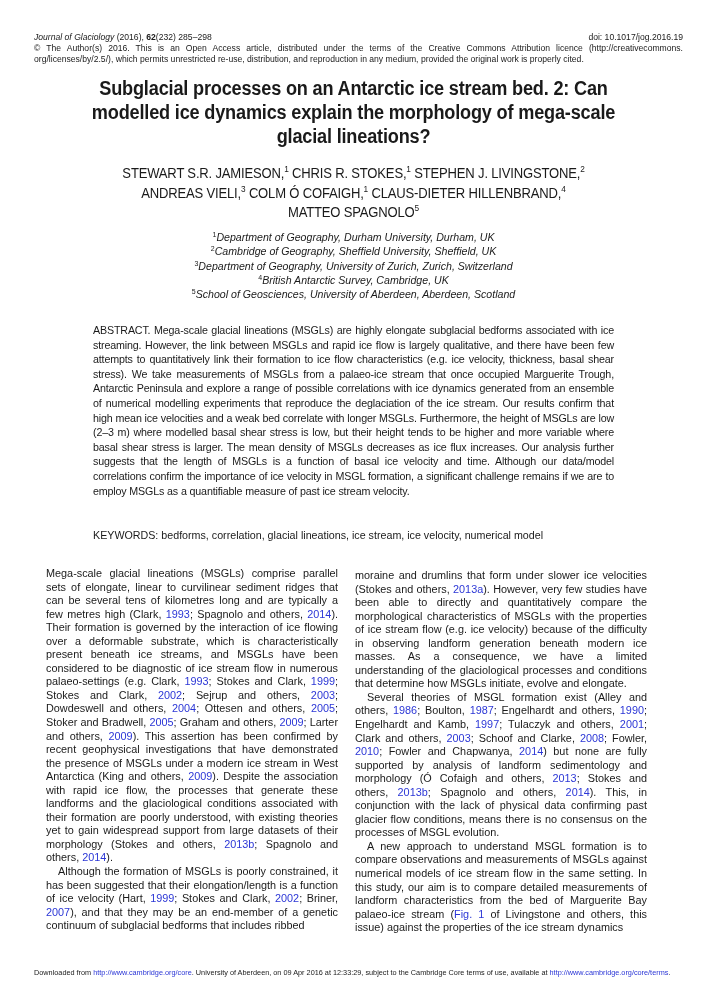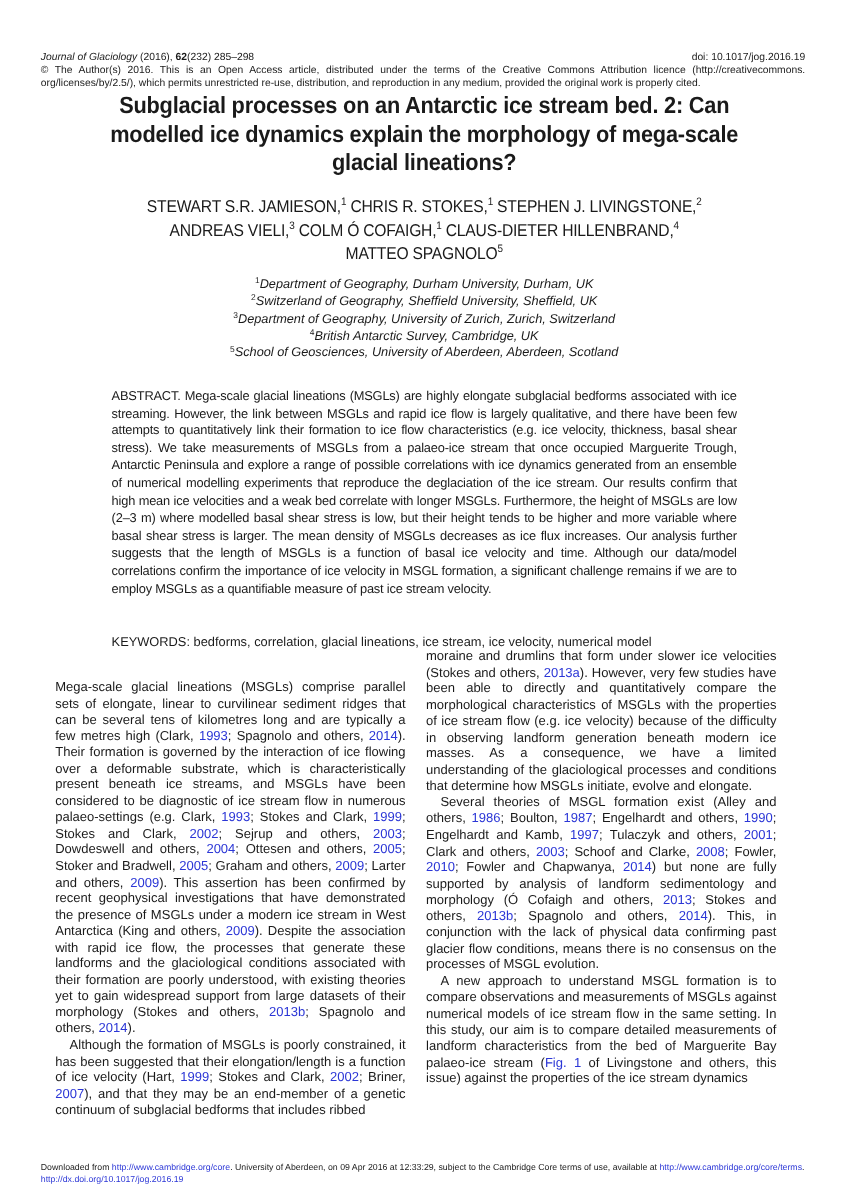--- a/index.html
+++ b/index.html
@@ -1,21 +1,21 @@
 <!DOCTYPE html>
 <html><head>
 <meta charset="utf-8">
 <style>
   html, body { margin: 0; padding: 0; background: #ffffff; }
   body {
     width: 707px; height: 1000px; position: relative; overflow: hidden;
     font-family: "Liberation Sans", "DejaVu Sans", sans-serif; color: #1a1a1a;
   }
   a, .link { color: #2b36d6; text-decoration: none; }
-  .hdr { position: absolute; left: 34px; right: 36px; font-size: 8.6px; line-height: 11px; margin-top: 10px; }
+  .hdr { position: absolute; left: 34px; right: 24px; font-size: 8.6px; line-height: 11px; }
   .hdr-row1 { top: 32px; display: flex; justify-content: space-between; }
   .hdr-row2 { top: 43px; text-align: justify; text-align-last: justify; }
   .hdr-row3 { top: 54px; }
   .hdr i { font-style: italic; }
   .hdr b { font-weight: bold; }
 
   .title {
     position: absolute; top: 76px; left: 40px; right: 40px; text-align: center;
     font-family: "Liberation Sans", sans-serif; font-weight: bold;
     font-size: 19.5px; line-height: 24px; letter-spacing: -0.2px; transform: scaleX(0.93);
@@ -34,21 +34,21 @@
     position: absolute; top: 323px; left: 93px; right: 93px; text-align: justify;
     font-size: 10.7px; line-height: 14.6px; font-weight: normal; letter-spacing: -0.15px;
   }
   .keywords {
     position: absolute; top: 528px; left: 93px; right: 93px; font-size: 10.7px; line-height: 14.6px;
   }
   .keywords b { font-weight: normal; }
 
   .col { position: absolute; top: 567px; width: 292px; font-size: 10.85px; line-height: 13.55px; text-align: justify; }
   .col-left { left: 46px; }
-  .col-right { left: 355px; top: 541px; }
+  .col-right { left: 355px; top: 569px; }
   .col p { margin: 0; }
   .col p.indent { text-indent: 12px; }
   .section-heading { font-weight: bold; font-size: 12px; margin: 0 0 2px 0; letter-spacing: 0.1px; }
 
   .footer { position: absolute; left: 34px; right: 34px; top: 968px; font-size: 7.3px; line-height: 10px; }
 </style>
 </head>
 <body>
 
 <div>
@@ -64,21 +64,21 @@
   <div class="hdr hdr-row3">org/licenses/by/2.5/), which permits unrestricted re-use, distribution, and reproduction in any medium, provided the original work is properly cited.</div>
 </div>
 
 <h1 class="title" style="margin:0;">Subglacial processes on an Antarctic ice stream bed. 2: Can modelled ice dynamics explain the morphology of mega-scale glacial lineations?</h1>
 
 <div class="authors" id="authors"><span><span>STEWART S.R. JAMIESON,</span><sup>1</sup></span> <span><span>CHRIS R. STOKES,</span><sup>1</sup></span> <span><span>STEPHEN J. LIVINGSTONE,</span><sup>2</sup></span><br><span><span>ANDREAS VIELI,</span><sup>3</sup></span> <span><span>COLM Ó COFAIGH,</span><sup>1</sup></span> <span><span>CLAUS-DIETER HILLENBRAND,</span><sup>4</sup></span><br><span><span>MATTEO SPAGNOLO</span><sup>5</sup></span></div>
 
 <div class="affils">
   <div id="affil-list">
       <div><sup>1</sup><span>Department of Geography, Durham University, Durham, UK</span></div>
-      <div><sup>2</sup><span>Switzerland of Geography, Sheffield University, Sheffield, UK</span></div>
+      <div><sup>2</sup><span>Cambridge of Geography, Sheffield University, Sheffield, UK</span></div>
       <div><sup>3</sup><span>Department of Geography, University of Zurich, Zurich, Switzerland</span></div>
       <div><sup>4</sup><span>British Antarctic Survey, Cambridge, UK</span></div>
       <div><sup>5</sup><span>School of Geosciences, University of Aberdeen, Aberdeen, Scotland</span></div>
     </div>
 </div>
 
 <div class="abstract">
   <span>ABSTRACT.</span>
   <span>Mega-scale glacial lineations (MSGLs) are highly elongate subglacial bedforms associated with ice streaming. However, the link between MSGLs and rapid ice flow is largely qualitative, and there have been few attempts to quantitatively link their formation to ice flow characteristics (e.g. ice velocity, thickness, basal shear stress). We take measurements of MSGLs from a palaeo-ice stream that once occupied Marguerite Trough, Antarctic Peninsula and explore a range of possible correlations with ice dynamics generated from an ensemble of numerical modelling experiments that reproduce the deglaciation of the ice stream. Our results confirm that high mean ice velocities and a weak bed correlate with longer MSGLs. Furthermore, the height of MSGLs are low (2–3 m) where modelled basal shear stress is low, but their height tends to be higher and more variable where basal shear stress is larger. The mean density of MSGLs decreases as ice flux increases. Our analysis further suggests that the length of MSGLs is a function of basal ice velocity and time. Although our data/model correlations confirm the importance of ice velocity in MSGL formation, a significant challenge remains if we are to employ MSGLs as a quantifiable measure of past ice stream velocity.</span>
 </div>
@@ -95,16 +95,13 @@
 <div class="col col-right">
   <p>moraine and drumlins that form under slower ice velocities (Stokes and others, <a class="link">2013a</a>). However, very few studies have been able to directly and quantitatively compare the morphological characteristics of MSGLs with the properties of ice stream flow (e.g. ice velocity) because of the difficulty in observing landform generation beneath modern ice masses. As a consequence, we have a limited understanding of the glaciological processes and conditions that determine how MSGLs initiate, evolve and elongate.</p>
   <p class="indent">Several theories of MSGL formation exist (Alley and others, <a class="link">1986</a>; Boulton, <a class="link">1987</a>; Engelhardt and others, <a class="link">1990</a>; Engelhardt and Kamb, <a class="link">1997</a>; Tulaczyk and others, <a class="link">2001</a>; Clark and others, <a class="link">2003</a>; Schoof and Clarke, <a class="link">2008</a>; Fowler, <a class="link">2010</a>; Fowler and Chapwanya, <a class="link">2014</a>) but none are fully supported by analysis of landform sedimentology and morphology (Ó Cofaigh and others, <a class="link">2013</a>; Stokes and others, <a class="link">2013b</a>; Spagnolo and others, <a class="link">2014</a>). This, in conjunction with the lack of physical data confirming past glacier flow conditions, means there is no consensus on the processes of MSGL evolution.</p>
   <p class="indent">A new approach to understand MSGL formation is to compare observations and measurements of MSGLs against numerical models of ice stream flow in the same setting. In this study, our aim is to compare detailed measurements of landform characteristics from the bed of Marguerite Bay palaeo-ice stream (<a class="link">Fig. 1</a> of Livingstone and others, this issue) against the properties of the ice stream dynamics</p>
 </div>
 
 <div class="footer">
   <div>
     <span>Downloaded from </span><a class="link">http://www.cambridge.org/core</a><span>. University of Aberdeen, on 09 Apr 2016 at 12:33:29, subject to the Cambridge Core terms of use, available at </span><a class="link">http://www.cambridge.org/core/terms</a><span>.</span>
   </div>
-  <div>
-    <a class="link">http://dx.doi.org/10.1017/jog.2016.19</a>
-  </div>
 </div>
 
 </body></html>

